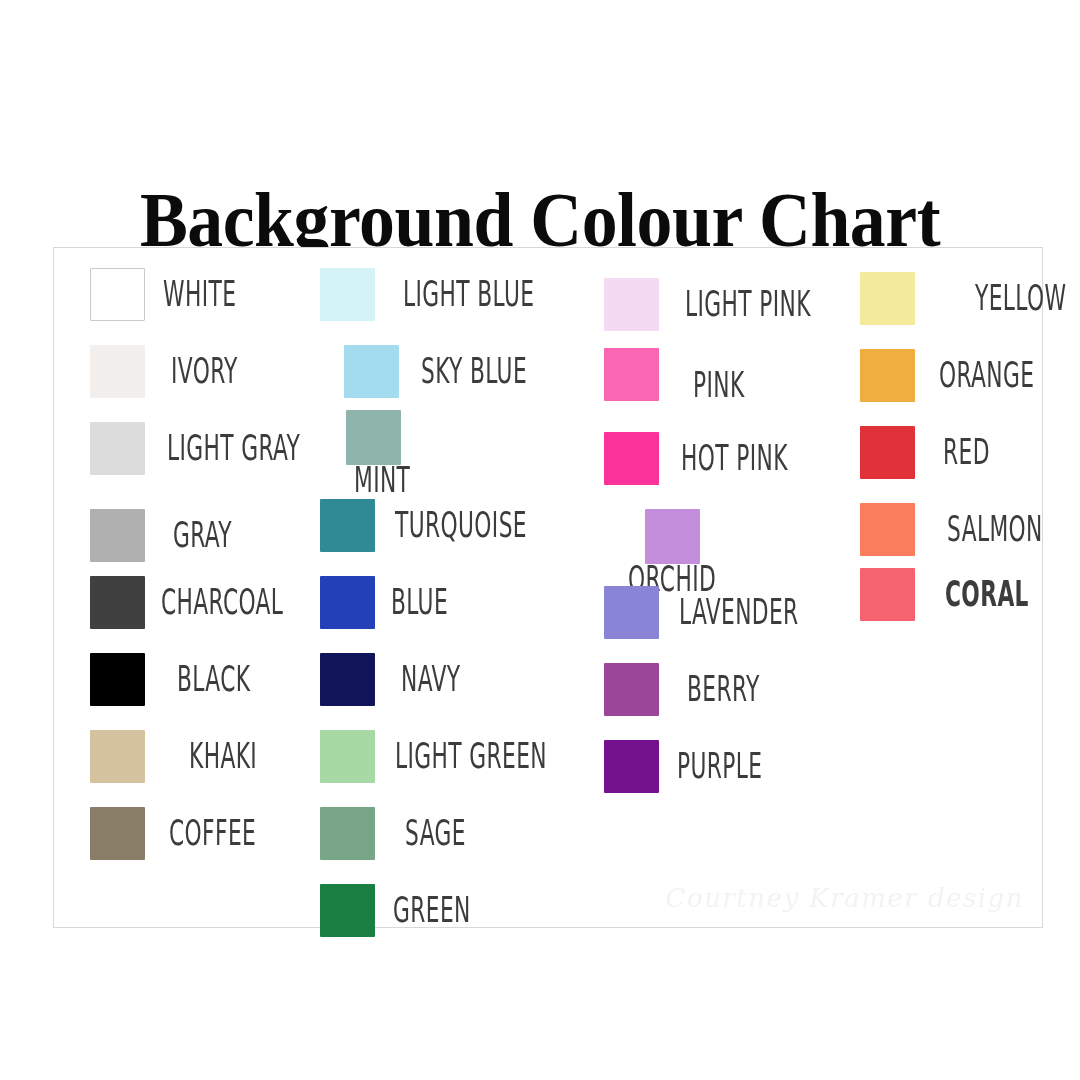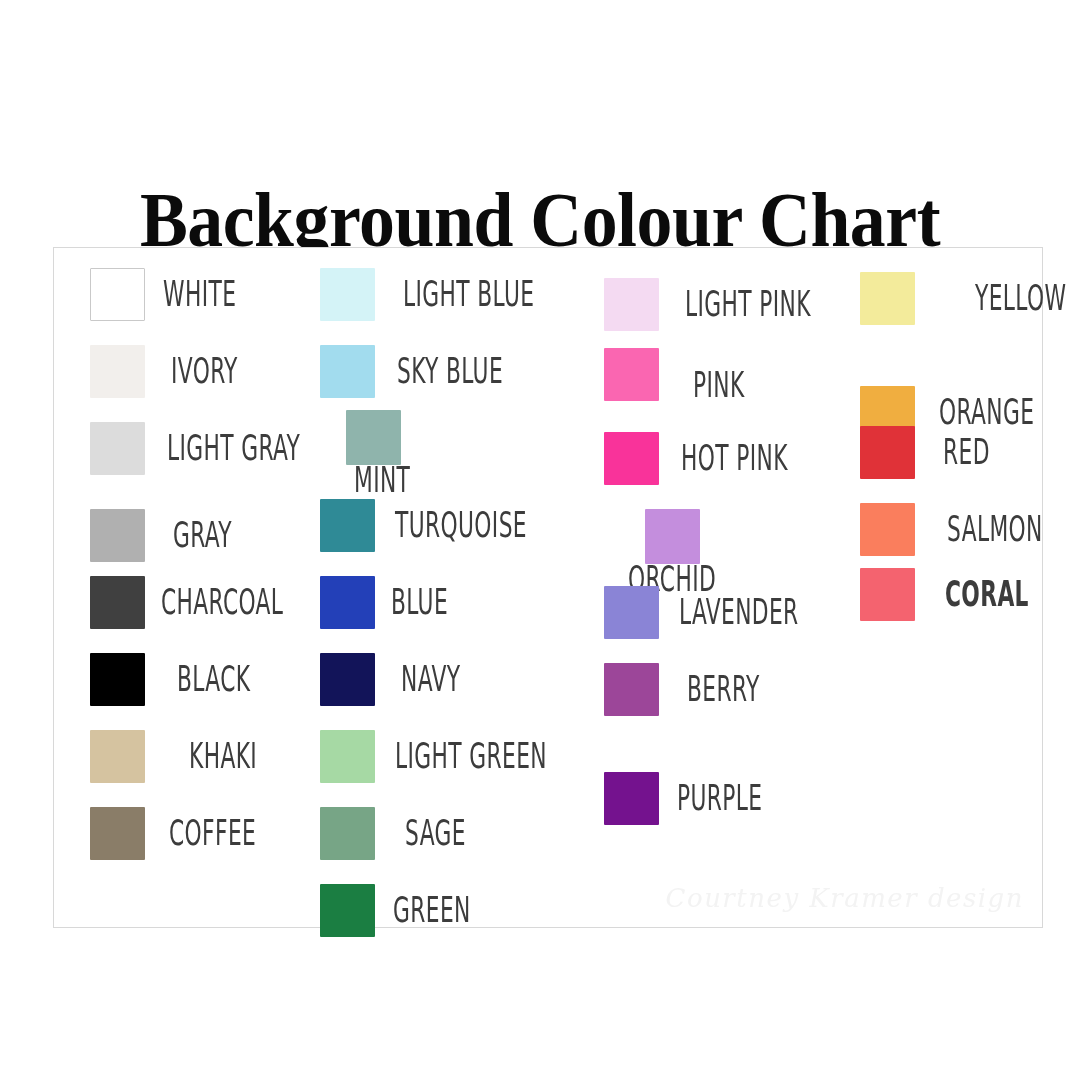--- a/index.html
+++ b/index.html
@@ -108,21 +108,21 @@
 <div id="page">
 
   <h1 id="chart-title">Background Colour Chart</h1>
 
   <div id="chart-card">
       <div class="column" style="left: 806px; top: 24px;">
         <div class="swatch-row" style="top: 0px; gap: 34px;">
           <div class="swatch" title="#f3eb9b" style="background: rgb(243, 235, 155);"></div>
           <div class="swatch-label" style="margin-left: 26px;">YELLOW</div>
         </div>
-        <div class="swatch-row" style="top: 77px; margin-top: 37px;">
+        <div class="swatch-row" style="top: 77px;">
           <div class="swatch" title="#f0ae40" style="background: rgb(240, 174, 64);"></div>
           <div class="swatch-label" style="margin-left: 24px;">ORANGE</div>
         </div>
         <div class="swatch-row" style="top: 154px;">
           <div class="swatch" title="#e03238" style="background: rgb(224, 50, 56);"></div>
           <div class="swatch-label" style="margin-left: 28px;">RED</div>
         </div>
         <div class="swatch-row" style="top: 231px;">
           <div class="swatch" title="#fa7e5d" style="background: rgb(250, 126, 93);"></div>
           <div class="swatch-label" style="margin-left: 32px;">SALMON</div>
@@ -150,31 +150,31 @@
           <div class="swatch-label" style="margin-left: 24px;">ORCHID</div>
         </div>
         <div class="swatch-row" style="top: 308px;">
           <div class="swatch" title="#8a84d6" style="background: rgb(138, 132, 214);"></div>
           <div class="swatch-label" style="margin-left: 20px;">LAVENDER</div>
         </div>
         <div class="swatch-row" style="top: 385px;">
           <div class="swatch" title="#9c4699" style="background: rgb(156, 70, 153);"></div>
           <div class="swatch-label" style="margin-left: 28px;">BERRY</div>
         </div>
-        <div class="swatch-row" style="top: 462px; margin-top: 32px;">
+        <div class="swatch-row" style="top: 462px;">
           <div class="swatch" title="#74128e" style="background: rgb(116, 18, 142);"></div>
           <div class="swatch-label" style="margin-left: 18px;">PURPLE</div>
         </div>
       </div>
       <div class="column" style="left: 266px; top: 20px;">
         <div class="swatch-row" style="top: 0px;">
           <div class="swatch" title="#d4f3f7" style="background: rgb(212, 243, 247);"></div>
           <div class="swatch-label" style="margin-left: 28px;">LIGHT BLUE</div>
         </div>
-        <div class="swatch-row" style="top: 77px;">
+        <div class="swatch-row" style="top: 77px; margin-left: 24px;">
           <div class="swatch" title="#a2dcee" style="background: rgb(162, 220, 238);"></div>
           <div class="swatch-label" style="margin-left: 22px;">SKY BLUE</div>
         </div>
         <div class="swatch-row" style="top: 142px; flex-direction: column;">
           <div class="swatch" title="#8fb4ac" style="background: rgb(143, 180, 172);"></div>
           <div class="swatch-label" style="margin-left: 34px;">MINT</div>
         </div>
         <div class="swatch-row" style="top: 231px;">
           <div class="swatch" title="#2f8a96" style="background: rgb(47, 138, 150);"></div>
           <div class="swatch-label" style="margin-left: 20px;">TURQUOISE</div>

